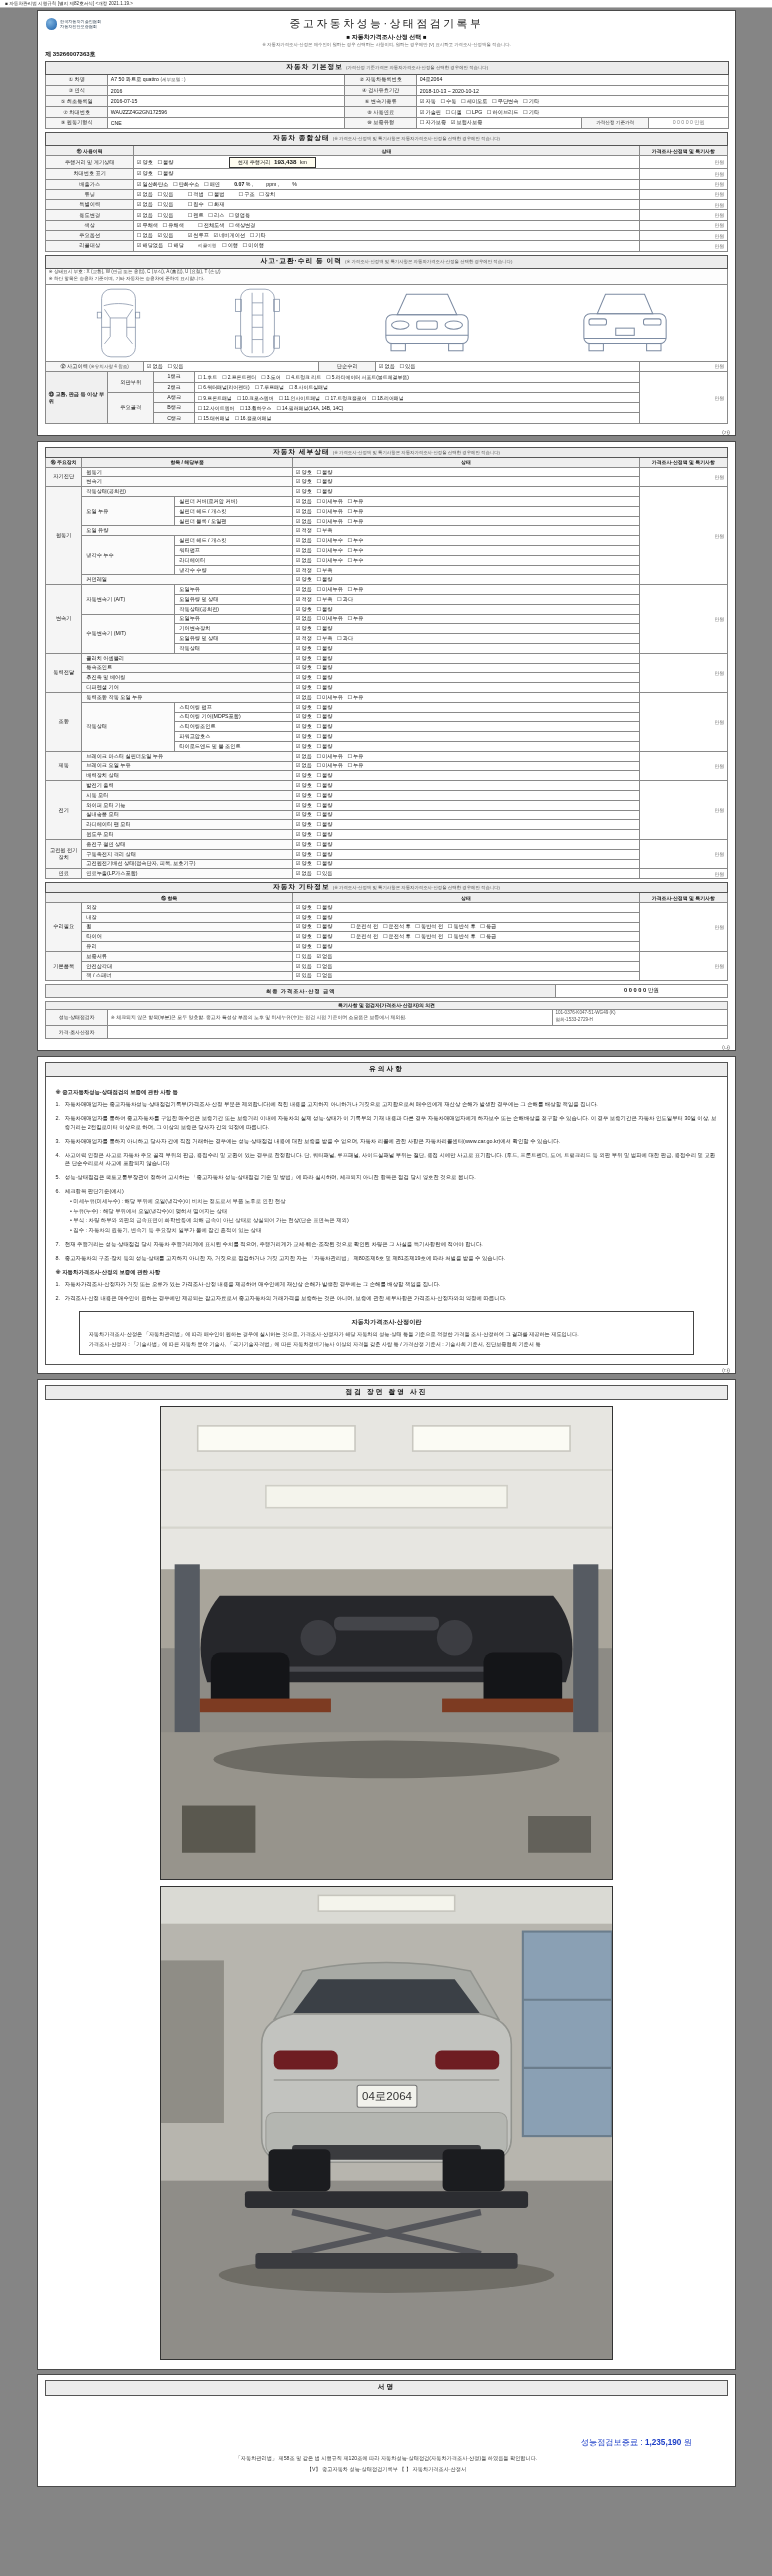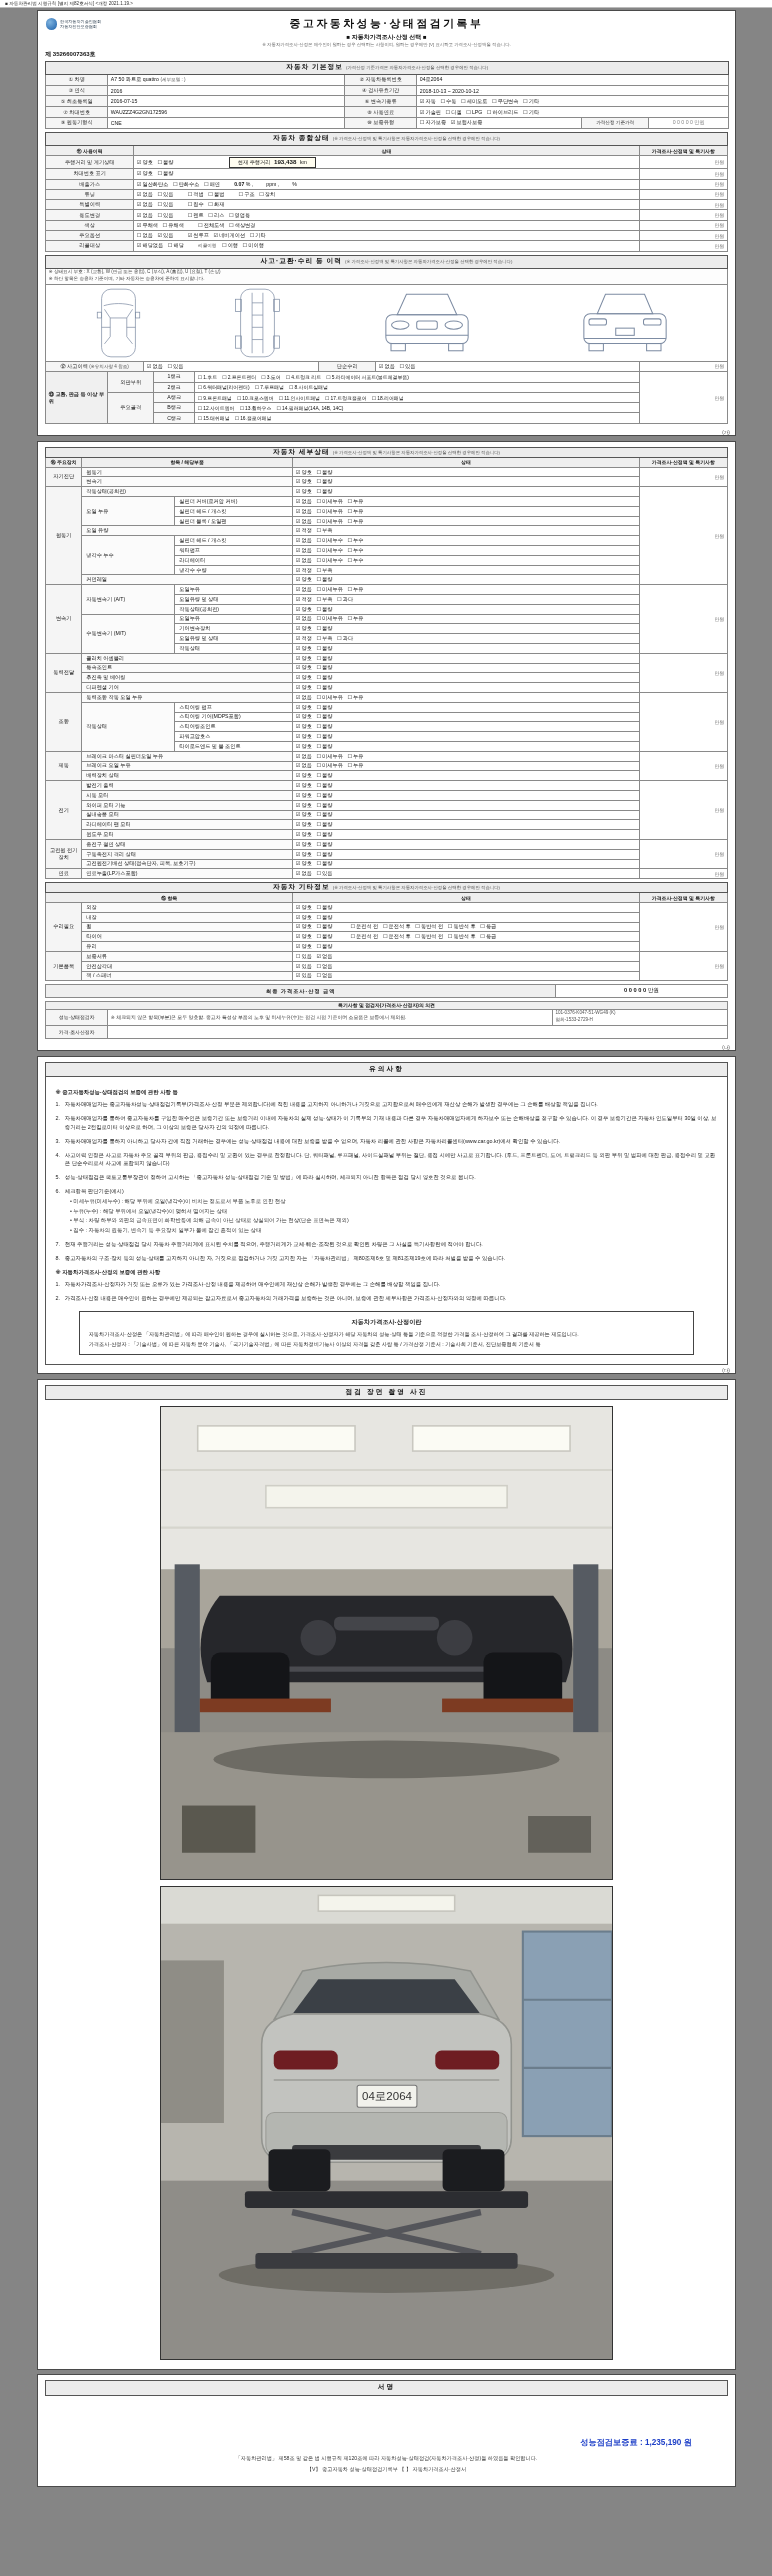--- a/index.html
+++ b/index.html
@@ -6,21 +6,21 @@
 body{width:773px;min-height:2576px;background:#858585;font-family:"Liberation Sans","DejaVu Sans",sans-serif;color:#111}
 .topstrip{background:#fff;font-size:4.6px;color:#333;padding:1px 5.2px;border-bottom:0.5px solid #bbb;margin-bottom:2.1px}
 .page{width:699px;margin:0 auto 4.6px;background:#fff;border:0.5px solid #4a4a4a;padding:5.2px 7.2px 8.2px;position:relative}
 .mark{position:absolute;right:5.2px;bottom:0.5px;font-size:4.6px;color:#444}
 
 .doc-header{position:relative;text-align:center;padding-top:1px}
 .org{position:absolute;left:1px;top:2.1px;display:flex;align-items:center;gap:2.6px;text-align:left}
 .org-mark{width:11.3px;height:11.3px;border-radius:50%;background:radial-gradient(circle at 35% 35%,#7fb4e0,#1c5fa8);display:inline-block}
 .org-lines{display:inline-block;font-size:4.1px;color:#345;line-height:1.25}
 .org-lines span{display:block}
-.doc-title{font-size:10.8px;font-weight:bold;letter-spacing:2.6px}
+.doc-title{font-size:10.8px;font-weight:normal;letter-spacing:2.6px}
 .select-bar{font-size:6px;font-weight:bold;margin-top:1.5px}
 .select-note{font-size:4.4px;color:#666;margin-top:0.5px}
 .doc-no{font-size:6px;font-weight:bold;margin:3.1px 0 1.5px}
 
 table.tbl{border-collapse:collapse;width:100%;table-layout:fixed;margin-bottom:3.1px}
 .tbl td{border:0.5px solid #8a8a8a;font-size:5.2px;padding:0.5px 2.6px;vertical-align:middle;overflow:hidden}
 td.sect{background:#ececec;text-align:center;padding:1.5px;border:0.5px solid #555}
 td.sect b{font-size:6.7px;letter-spacing:1px}
 .s-note{font-size:4.4px;color:#555;margin-left:3.1px;font-weight:normal}
 td.lab{background:#f5f5f5;text-align:center;color:#222}
@@ -66,21 +66,21 @@
 .nn{width:9.3px;flex:0 0 9.3px}
 .nt{flex:1}
 .ns{flex-basis:100%;padding-left:14.4px;color:#333;margin-top:1px}
 .price-box{border:0.8px solid #444;margin:8.2px 24px 2.1px;padding:4.6px 8.2px}
 .pb-title{text-align:center;font-weight:bold;font-size:6.2px;margin-bottom:3.1px}
 .pb-line{font-size:5.2px;line-height:1.55;color:#222;margin-bottom:1.5px}
 
 .photo{width:453px;margin:6.2px auto 0;border:0.5px solid #333;display:block;background:#777}
 .photo svg{display:block;width:100%;height:auto}
 
-.fee{text-align:right;margin:15.5px 36px 7.2px;font-size:8.2px;font-weight:bold;color:#1d3fc8}
+.fee{text-align:right;margin:15.5px 36px 7.2px;font-size:8.2px;font-weight:normal;color:#1d3fc8}
 .sign-line{text-align:center;font-size:5.2px;color:#333;margin-top:3.6px}
 .sign-space{height:26px}
 </style>
 </head>
 <body>
 
 <div class="topstrip"><span>■ 자동차관리법 시행규칙 [별지 제82호서식] &lt;개정 2021.1.19.&gt;</span></div>
 
 <div class="page">
   <div class="doc-header">

